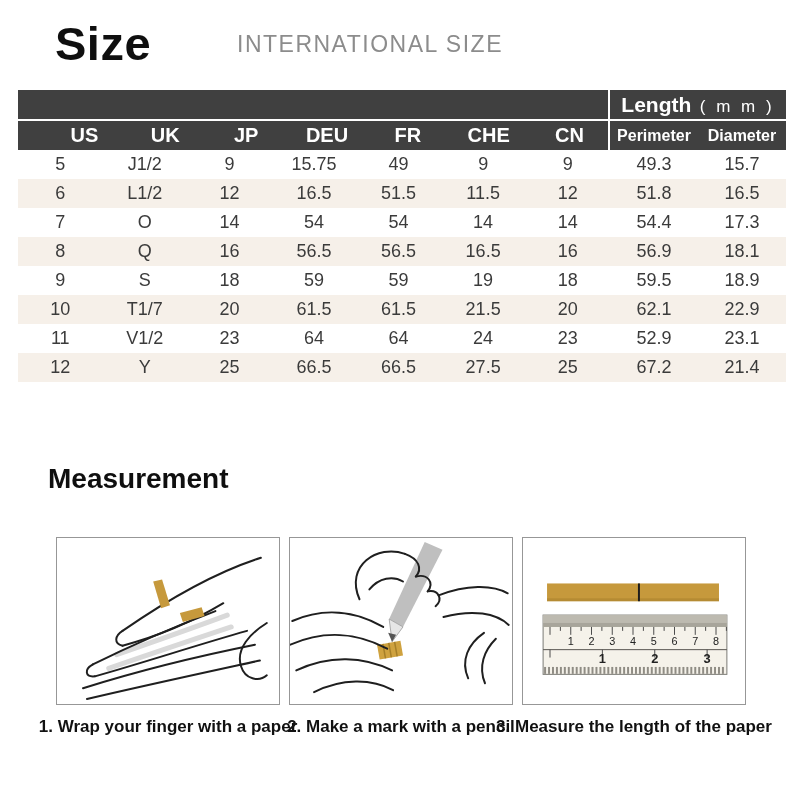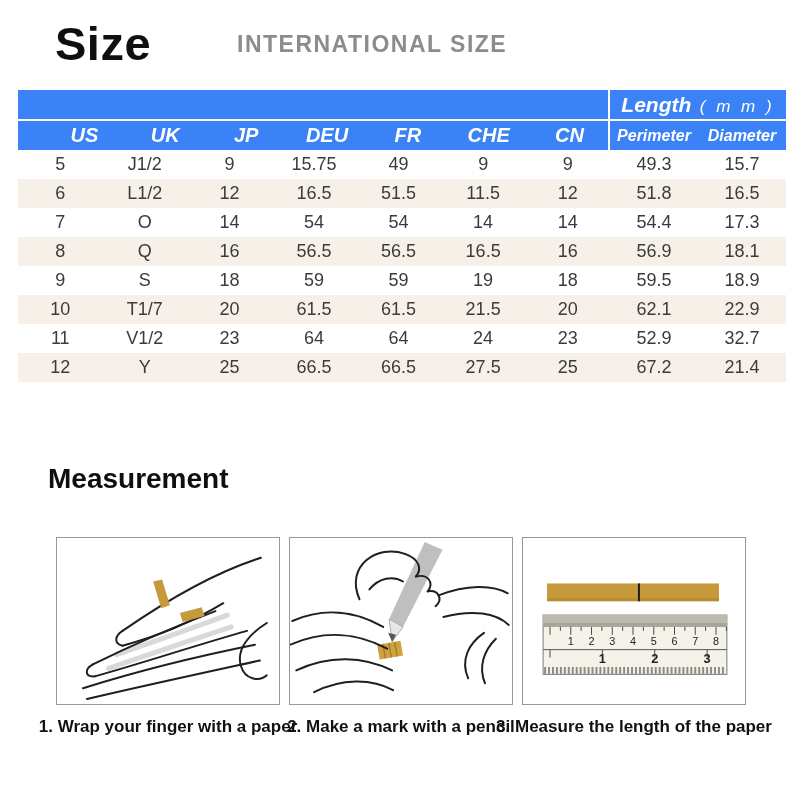--- a/index.html
+++ b/index.html
@@ -8,25 +8,25 @@
     position:relative; width:800px; height:800px; background:#fff;
     font-family:"Liberation Sans", sans-serif; overflow:hidden;
   }
   
   .size-title {
     position:absolute; left:55px; top:16px;
     font-size:47px; font-weight:bold; color:#0f0f0f; letter-spacing:0.5px;
   }
   .size-subtitle {
     position:absolute; left:237px; top:31px;
-    font-size:23px; color:#8c8c8c; letter-spacing:1.5px; font-weight:700;
+    font-size:23px; color:#8c8c8c; letter-spacing:1.5px; font-weight:400;
   }
   
   .size-table { position:absolute; left:18px; top:90px; width:768px; }
-  .thead { position:relative; background:#3b82f6; color:#fff;font-style:italic; }
+  .thead { position:relative; background:#404040; color:#fff; }
   .thead-row1 {
     display:grid; grid-template-columns:1fr 176px; height:31px;
     border-bottom:2px solid #fff; align-items:center;
   }
   .length-head { text-align:center; white-space:nowrap; }
   .length-label { font-size:21px; font-weight:bold; }
   .length-unit { font-size:17px; font-weight:300; letter-spacing:3px; margin-left:4px; }
   .thead-row2 {
     display:grid; grid-template-columns:repeat(7, 1fr) 88px 88px;
     height:29px; align-items:center; text-align:center;padding-left:26px;
@@ -165,21 +165,21 @@
         </div>
         <div class="trow">
           <div>11</div>
           <div>V1/2</div>
           <div>23</div>
           <div>64</div>
           <div>64</div>
           <div>24</div>
           <div>23</div>
           <div>52.9</div>
-          <div>32.7</div>
+          <div>23.1</div>
         </div>
         <div class="trow alt">
           <div>12</div>
           <div>Y</div>
           <div>25</div>
           <div>66.5</div>
           <div>66.5</div>
           <div>27.5</div>
           <div>25</div>
           <div>67.2</div>

